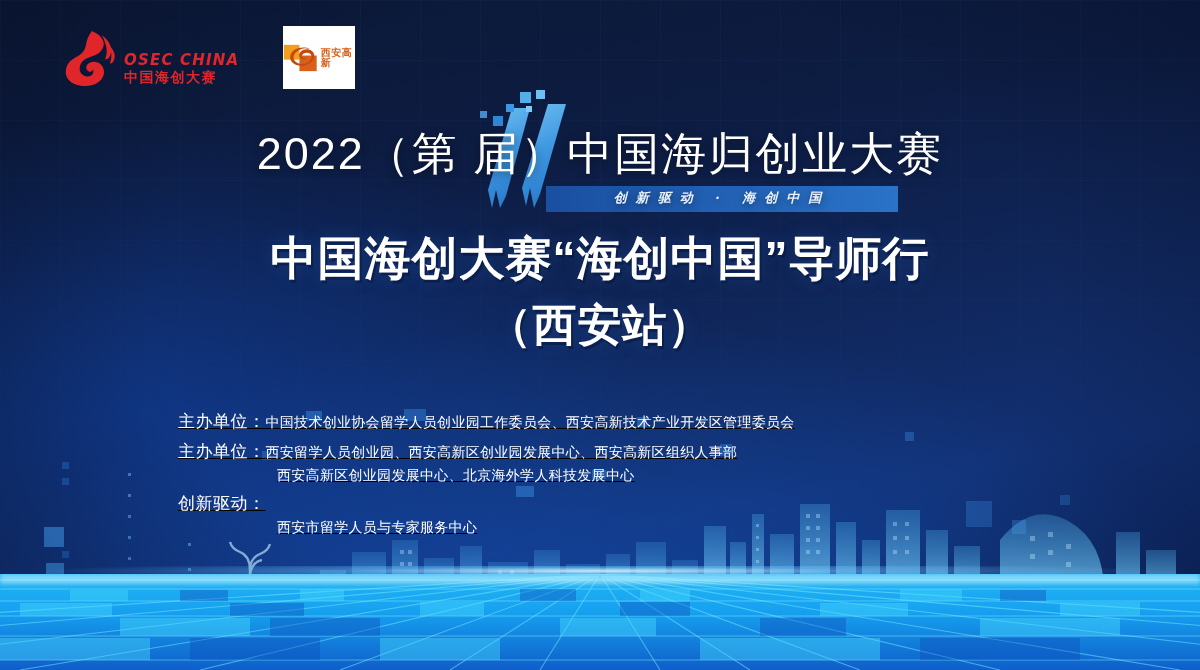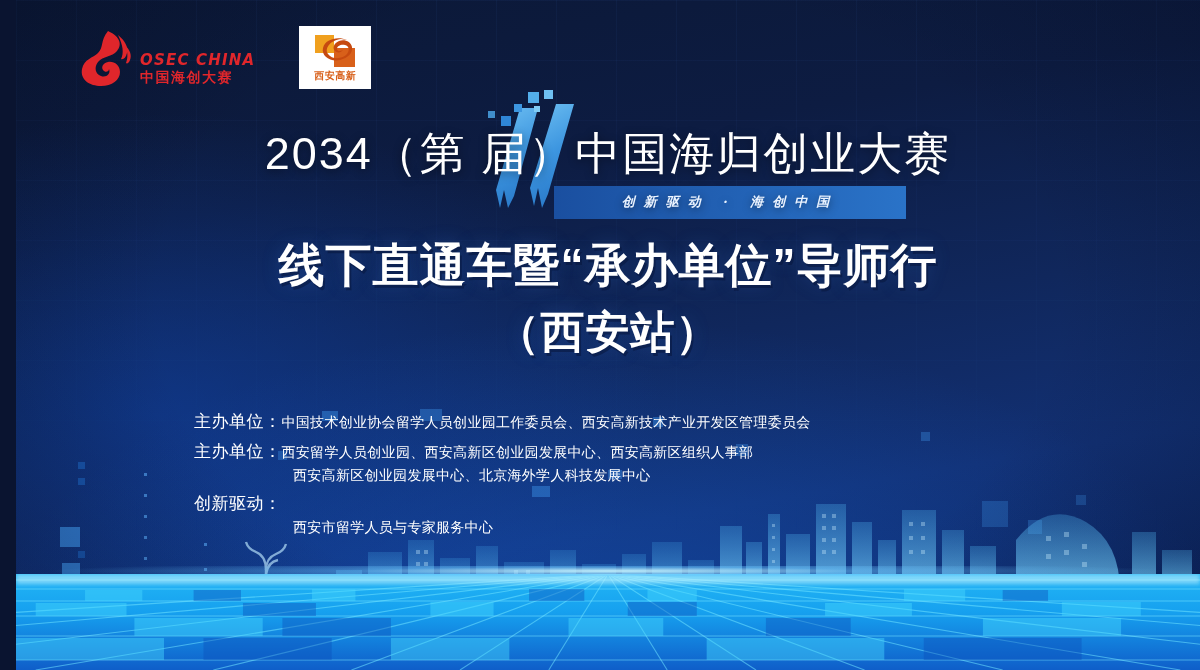--- a/index.html
+++ b/index.html
@@ -7,21 +7,20 @@
   body {
     width:1200px; height:670px; position:relative; overflow:hidden;
     font-family:"Liberation Sans","DejaVu Sans",sans-serif;
   }
   #poster {
     position:absolute; inset:0; overflow:hidden;
     background:
       radial-gradient(ellipse 900px 500px at 50% 100%, rgba(20,90,200,0.55) 0%, rgba(12,40,110,0.0) 70%),
       radial-gradient(ellipse 700px 420px at 12% 62%, rgba(16,70,175,0.50) 0%, rgba(10,30,90,0) 72%),
       linear-gradient(170deg, #0b1836 0%, #0d1c42 28%, #10275c 52%, #123073 72%, #0e2a6a 88%, #0b1f52 100%);
-    margin-left: 16px;
   }
 
   
   .gridlines {
     position:absolute; inset:0;
     background-image:
       linear-gradient(rgba(90,160,255,0.055) 1px, transparent 1px),
       linear-gradient(90deg, rgba(90,160,255,0.055) 1px, transparent 1px);
     background-size:60px 60px;
     mask-image:linear-gradient(180deg, rgba(0,0,0,0.9) 0%, rgba(0,0,0,0.35) 55%, rgba(0,0,0,0) 82%);
@@ -41,58 +40,58 @@
   #logos { position:absolute; left:62px; top:26px; display:flex; align-items:center; gap:44px; z-index:9; }
   .logo-osec { display:flex; align-items:flex-end; gap:6px; }
   .flame { width:56px; height:58px; }
   .osec-txt { display:flex; flex-direction:column; gap:2px; padding-bottom:3px; }
   .osec-en {
     color:#e0262b; font-size:15px; font-weight:bold; letter-spacing:1.2px;
     font-style:italic; font-family:"DejaVu Sans",sans-serif; line-height:1;
   }
   .osec-cn { color:#e0262b; font-size:14px; font-weight:bold; letter-spacing:1.5px; line-height:1; }
   .logo-xagx {
-    width:72px; height:63px; background:#fff; display:flex; flex-direction:column;
+    width:72px; height:63px; background:#fff; display:flex; flex-direction:row;
     align-items:center; justify-content:center; gap:3px;
   }
   .xagx-mark { width:42px; height:34px; }
   .xagx-cn { font-size:10px; font-weight:bold; color:#d8601a; letter-spacing:.5px; line-height:1; }
 
   
   #title-block { position:absolute; left:0; right:0; top:128px; z-index:8; text-align:center; }
   .line1 {
     position:relative; display:inline-block;
     font-size:45px; color:#fff; letter-spacing:2px; line-height:1.15;
     text-shadow:0 2px 10px rgba(0,0,0,.45);
   }
   .line1 .seq { position:relative; z-index:3; }
   .roman {
     position:absolute; left:209px; top:-38px; width:116px; height:126px; z-index:1; pointer-events:none;
   }
   .slogan-bar {
-    margin:6px auto 0; width:352px; height:33px; background:linear-gradient(90deg,#1a4fa0,#2a73c8);
+    margin:6px auto 0; width:352px; height:26px; background:linear-gradient(90deg,#1a4fa0,#2a73c8);
     display:flex; align-items:center; justify-content:center;
     position:relative; left:122px;
   }
   .slogan-bar span {
     font-family:"DejaVu Serif","Liberation Serif",serif; font-style:italic;
     color:#eaf3ff; font-size:13px; letter-spacing:9px; font-weight:bold; white-space:nowrap;
   }
   .line2 {
     margin-top:16px; font-size:46px; font-weight:bold; color:#fff; letter-spacing:1px;
     text-shadow:2px 3px 0 rgba(8,22,60,.55), 0 0 18px rgba(60,130,230,.25);
   }
   .line3 {
     margin-top:6px; font-size:44px; font-weight:bold; color:#fff; letter-spacing:1px;
     text-shadow:2px 3px 0 rgba(8,22,60,.55), 0 0 18px rgba(60,130,230,.25);
   }
 
   
   #orgs { position:absolute; left:178px; top:410px; z-index:8; }
-  .org-row { display:flex; align-items:baseline; margin-bottom:7px; }
+  .org-row { display:flex; align-items:baseline; margin-bottom:7px;text-decoration:underline; }
   .org-row.cont { margin-top:-3px; }
   .org-label { color:#ffffff; font-size:17px; letter-spacing:.5px; white-space:nowrap; }
   .org-val { color:#ffffff; font-size:14px; letter-spacing:.3px; white-space:nowrap; }
   .org-indent { display:inline-block; width:99px; }
 
   
   #bottom { position:absolute; left:0; right:0; bottom:0; height:170px; z-index:4; }
   .skyline { position:absolute; left:0; right:0; bottom:78px; height:96px; }
   .floor {
     position:absolute; left:0; right:0; bottom:0; height:96px;
@@ -169,21 +168,21 @@
                  C29 25 18 26 14 20 C10 14 17 6 27 5 Z" fill="#c64a10"></path>
       </svg>
       <div class="xagx-cn">西安高新</div>
     </div>
 
   </div>
 
   <div id="title-block">
 
     <div class="line1">
-      <span class="seq">2034（第  届）中国海归创业大赛</span>
+      <span class="seq">2022（第  届）中国海归创业大赛</span>
       <svg class="roman" viewBox="0 0 116 126">
         <defs>
           <linearGradient id="rg" x1="0" y1="0" x2="0.25" y2="1">
             <stop offset="0%" stop-color="#6fc0f2"></stop>
             <stop offset="55%" stop-color="#3d96e0"></stop>
             <stop offset="100%" stop-color="#2b7ccc"></stop>
           </linearGradient>
         </defs>
         <path d="M46 18 L64 18 L40 106 L34 118 L30 100 L26 118 L22 100 Z" fill="url(#rg)"></path>
         <path d="M82 14 L100 14 L74 104 L68 118 L64 98 L60 116 L56 98 Z" fill="url(#rg)"></path>
@@ -192,21 +191,21 @@
         <rect x="40" y="14" width="8" height="8" fill="#3d96e0"></rect>
         <rect x="27" y="26" width="10" height="10" fill="#2f86d6"></rect>
         <rect x="14" y="21" width="7" height="7" fill="#4aa2e4" opacity=".85"></rect>
         <rect x="60" y="16" width="6" height="6" fill="#7fcbf5"></rect>
       </svg>
       <div class="slogan-bar">
         <span>创新驱动 · 海创中国</span>
       </div>
     </div>
 
-    <div class="line2">线下直通车暨“承办单位”导师行</div>
+    <div class="line2">中国海创大赛“海创中国”导师行</div>
     <div class="line3">（西安站）</div>
 
   </div>
 
   <div id="orgs">
 
     <div class="org-row">
       <span class="org-label">主办单位：</span>
       <span class="org-val">中国技术创业协会留学人员创业园工作委员会、西安高新技术产业开发区管理委员会</span>
     </div>

